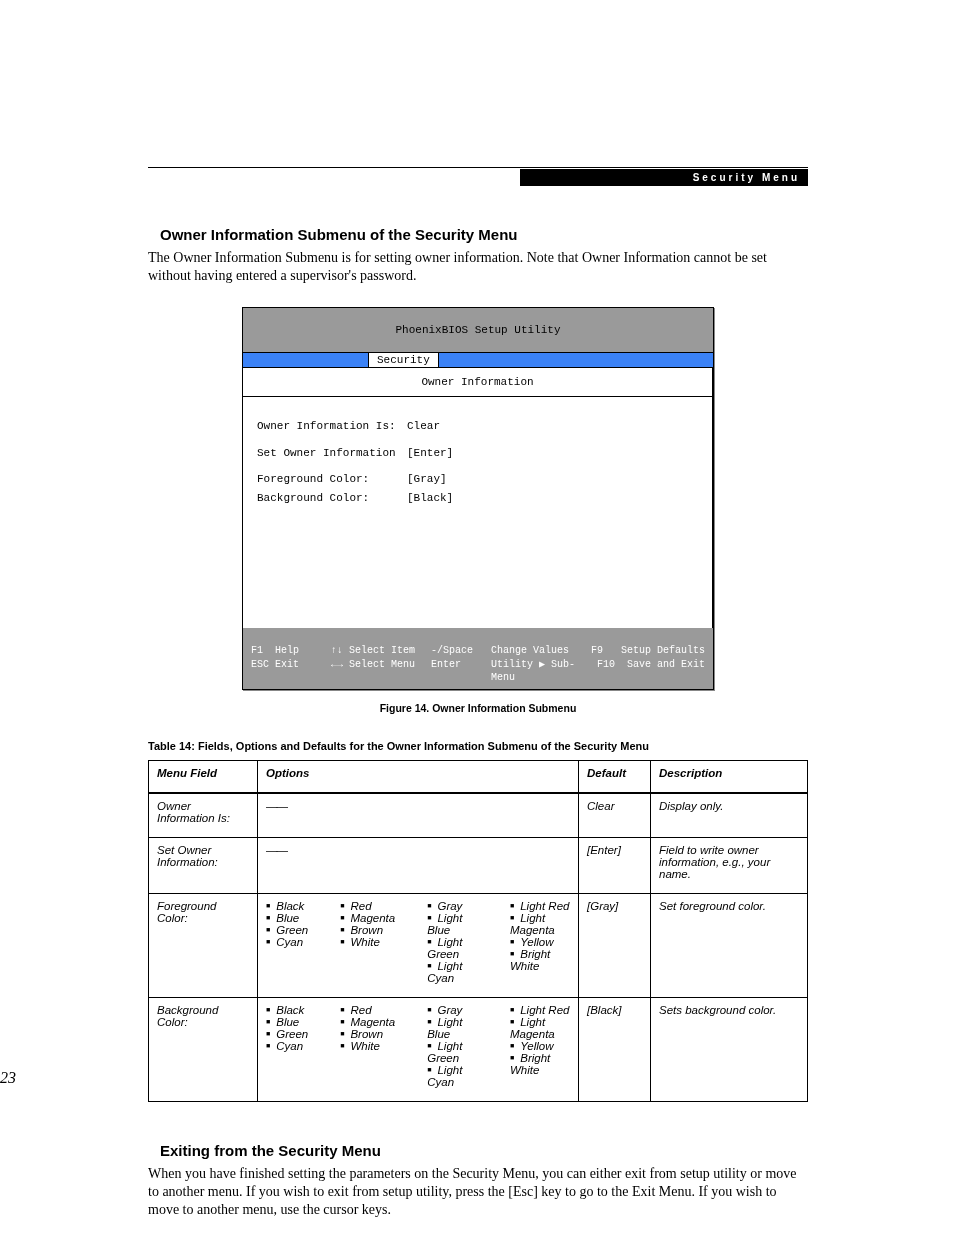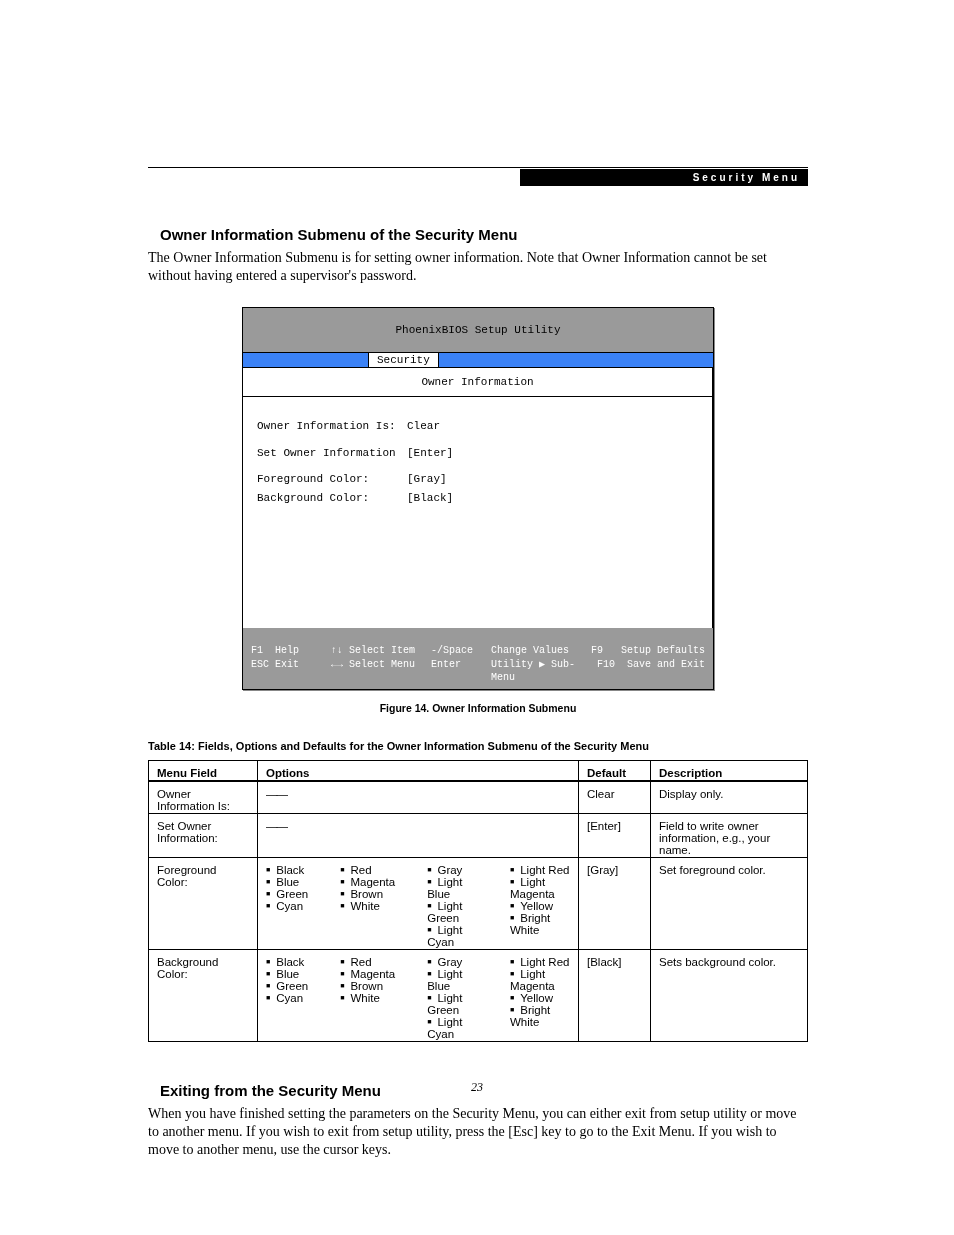--- a/index.html
+++ b/index.html
@@ -128,23 +128,24 @@
   }
   table.opts {
     border-collapse: collapse;
     width: 100%;
     font-family: 'Myriad Pro', 'Segoe UI', Arial, sans-serif;
     font-size: 11.5px;
     margin-bottom: 22px;
   }
   table.opts th, table.opts td {
     border: 1px solid #000;
-    padding: 6px 8px 1px 8px;
+    padding: 6px 8px 13px 8px;
     vertical-align: top;
     text-align: left;
+    font-style: italic;
   }
   table.opts th {
     font-weight: 600;
     border-bottom: 2.5px solid #000;
   }
   .col-menu { width: 92px; }
   .col-default { width: 55px; }
   .col-desc { width: 140px; }
   .color-cols {
     display: flex;
@@ -158,24 +159,23 @@
   .color-cols li::before {
     content: "■";
     font-size: 7px;
     vertical-align: 2px;
     margin-right: 6px;
   }
   .emdash { letter-spacing: -1px; }
   .page-num {
     font-family: Georgia, serif;
     font-style: italic;
-    font-size: 12px;
-    text-align: center;
+    font-size: 16px;
     position: absolute;
-    bottom: 140px;
+    bottom: 148px;
     width: 100%;
   }
 </style>
 </head>
 <body>
 
 <div class="page-content">
   <div class="top-rule"></div>
   <div class="header-bar">Security Menu</div>
 

